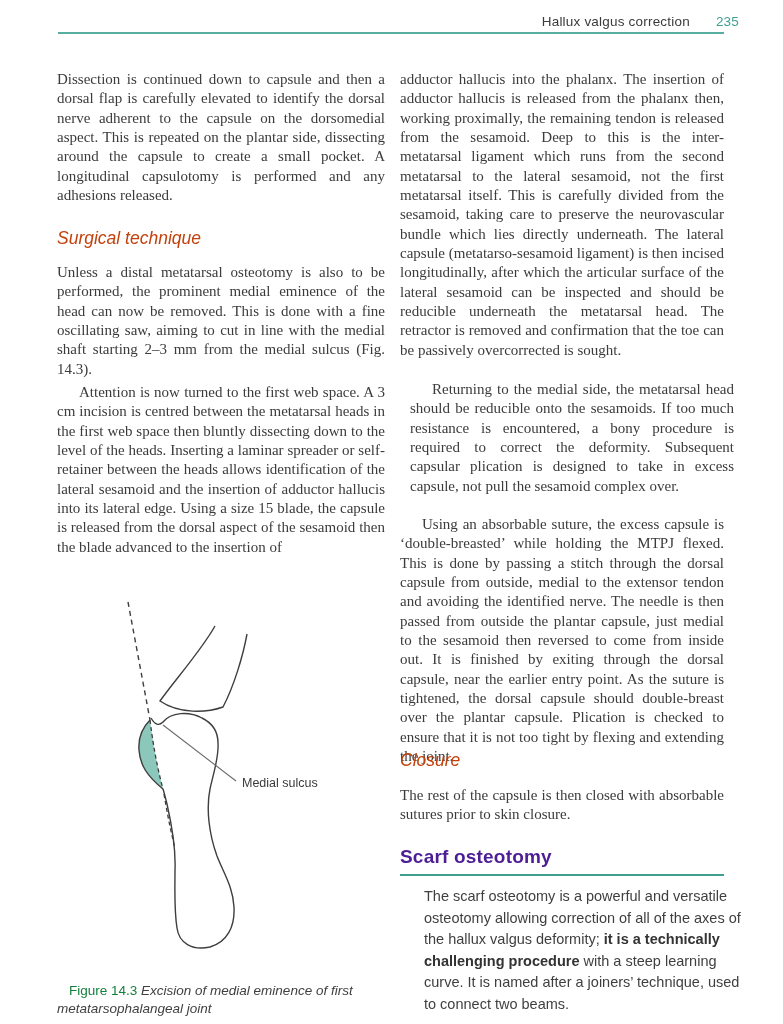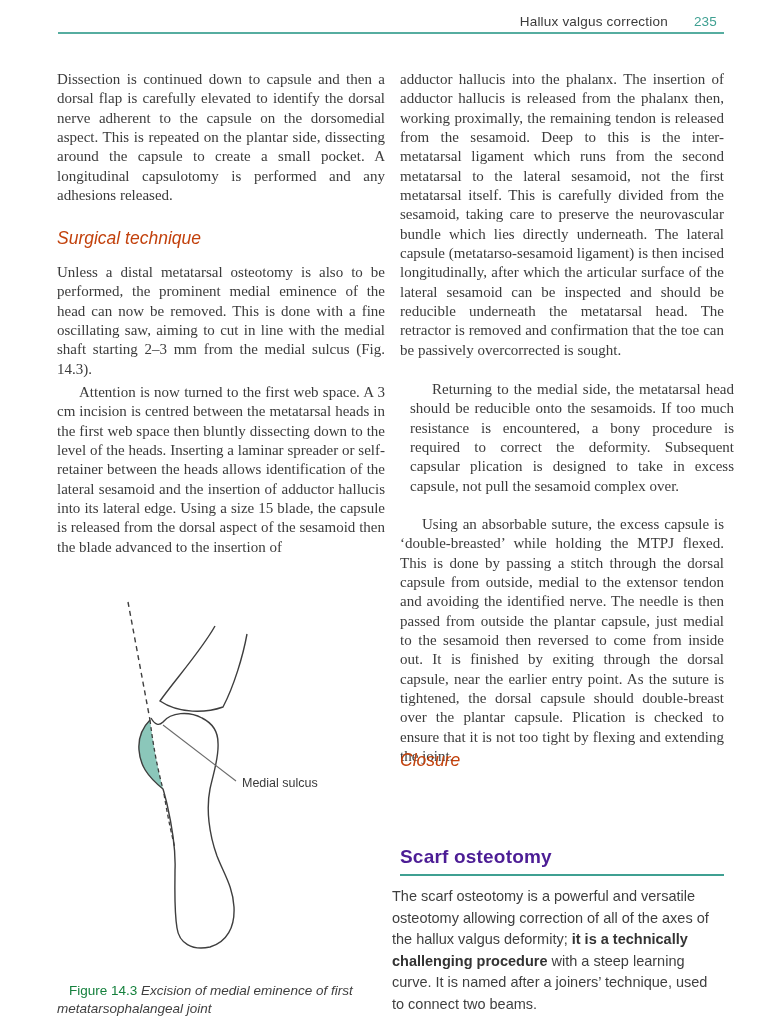--- a/index.html
+++ b/index.html
@@ -1,19 +1,19 @@
 <!DOCTYPE html>
 <html><head>
 <meta charset="utf-8">
 <style>
   html,body{margin:0;padding:0;background:#ffffff;}
   .page{position:relative;width:783px;height:1024px;background:#fff;overflow:hidden;
         font-family:"Liberation Serif",serif;color:#3b3b3b;}
   
-  .hdr-text{position:absolute;top:14px;right:66px;font:13.5px "Liberation Sans",sans-serif;
+  .hdr-text{position:absolute;top:14px;right:44px;font:13.5px "Liberation Sans",sans-serif;
             color:#3a3a3a;letter-spacing:.2px;}
   .hdr-pagenum{color:#3fa092;margin-left:26px;}
   .hdr-rule{position:absolute;left:58px;top:32px;width:666px;height:2px;background:#56ada0;}
   
   .block{position:absolute;margin:0;}
   .body{font:15px/19.35px "Liberation Serif",serif;color:#3b3b3b;}
   .j{text-align:justify;text-justify:inter-word;margin-top:10px;}
   .indent{text-indent:22px;}
   .subhead{font:italic 400 17.5px "Liberation Sans",sans-serif;color:#c2410c;}
   .sectionhead{font:700 19px "Liberation Sans",sans-serif;color:#4c1d95;letter-spacing:.2px;}
@@ -73,20 +73,21 @@
   </p>
 
   <p class="block body j" style="left:400px;top:60px;width:324px;">adductor hallucis into the phalanx. The insertion of adductor hallucis is released from the phalanx then, working proximally, the remaining tendon is released from the sesamoid. Deep to this is the inter-metatarsal ligament which runs from the second metatarsal to the lateral sesamoid, not the first metatarsal itself. This is carefully divided from the sesamoid, taking care to preserve the neurovascular bundle which lies directly underneath. The lateral capsule (metatarso-sesamoid ligament) is then incised longitudinally, after which the articular surface of the lateral sesamoid can be inspected and should be reducible underneath the metatarsal head. The retractor is removed and confirmation that the toe can be passively overcorrected is sought.</p>
 
   <p class="block body j indent" style="left:410px;top:370px;width:324px;">Returning to the medial side, the metatarsal head should be reducible onto the sesamoids. If too much resistance is encountered, a bony procedure is required to correct the deformity. Subsequent capsular plication is designed to take in excess capsule, not pull the sesamoid complex over.</p>
 
   <p class="block body j indent" style="left:400px;top:505px;width:324px;">Using an absorbable suture, the excess capsule is ‘double-breasted’ while holding the MTPJ flexed. This is done by passing a stitch through the dorsal capsule from outside, medial to the extensor tendon and avoiding the identified nerve. The needle is then passed from outside the plantar capsule, just medial to the sesamoid then reversed to come from inside out. It is finished by exiting through the dorsal capsule, near the earlier entry point. As the suture is tightened, the dorsal capsule should double-breast over the plantar capsule. Plication is checked to ensure that it is not too tight by flexing and extending the joint.</p>
 
   <h3 class="block subhead" style="left:400px;top:750px;width:324px;">Closure</h3>
 
+  <p class="block body j" style="left:400px;top:776px;width:324px;">The rest of the capsule is then closed with absorbable sutures prior to skin closure.</p>
 
   <h2 class="block sectionhead" style="left:400px;top:846px;width:324px;">Scarf osteotomy</h2>
 
   <div class="section-rule" style="left:400px;top:874px;width:324px;"></div>
 
-  <p class="block intro" style="left:392px;top:886px;width:324px;"><span>The scarf osteotomy is a powerful and versatile osteotomy allowing correction of all of the axes of the hallux valgus deformity; </span><strong>it is a technically challenging procedure</strong><span> with a steep learning curve. It is named after a joiners’ technique, used to connect two beams.</span></p>
+  <p class="block intro" style="left:424px;top:886px;width:324px;"><span>The scarf osteotomy is a powerful and versatile osteotomy allowing correction of all of the axes of the hallux valgus deformity; </span><strong>it is a technically challenging procedure</strong><span> with a steep learning curve. It is named after a joiners’ technique, used to connect two beams.</span></p>
 
 </div>
 
 </body></html>

